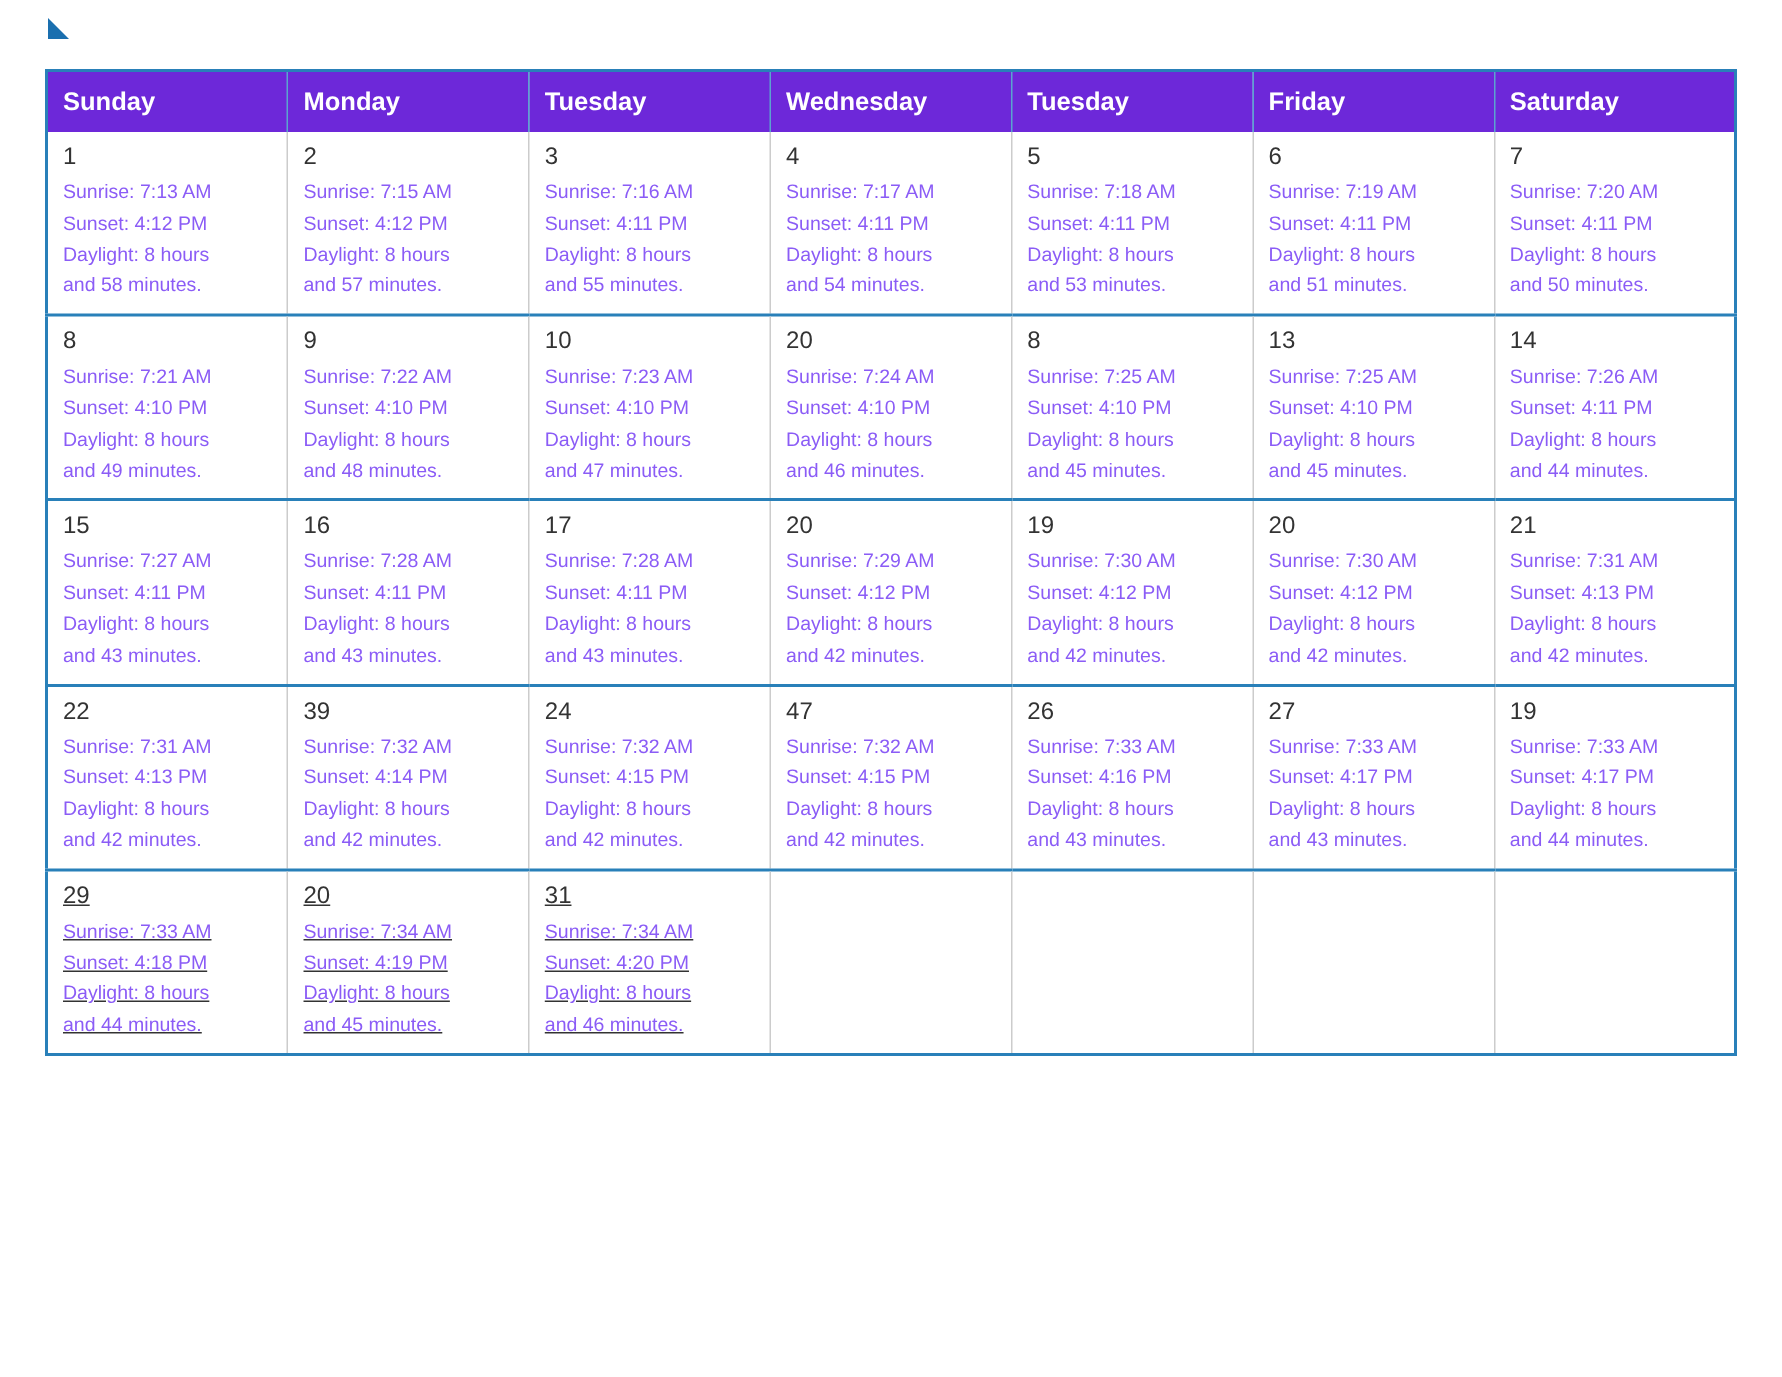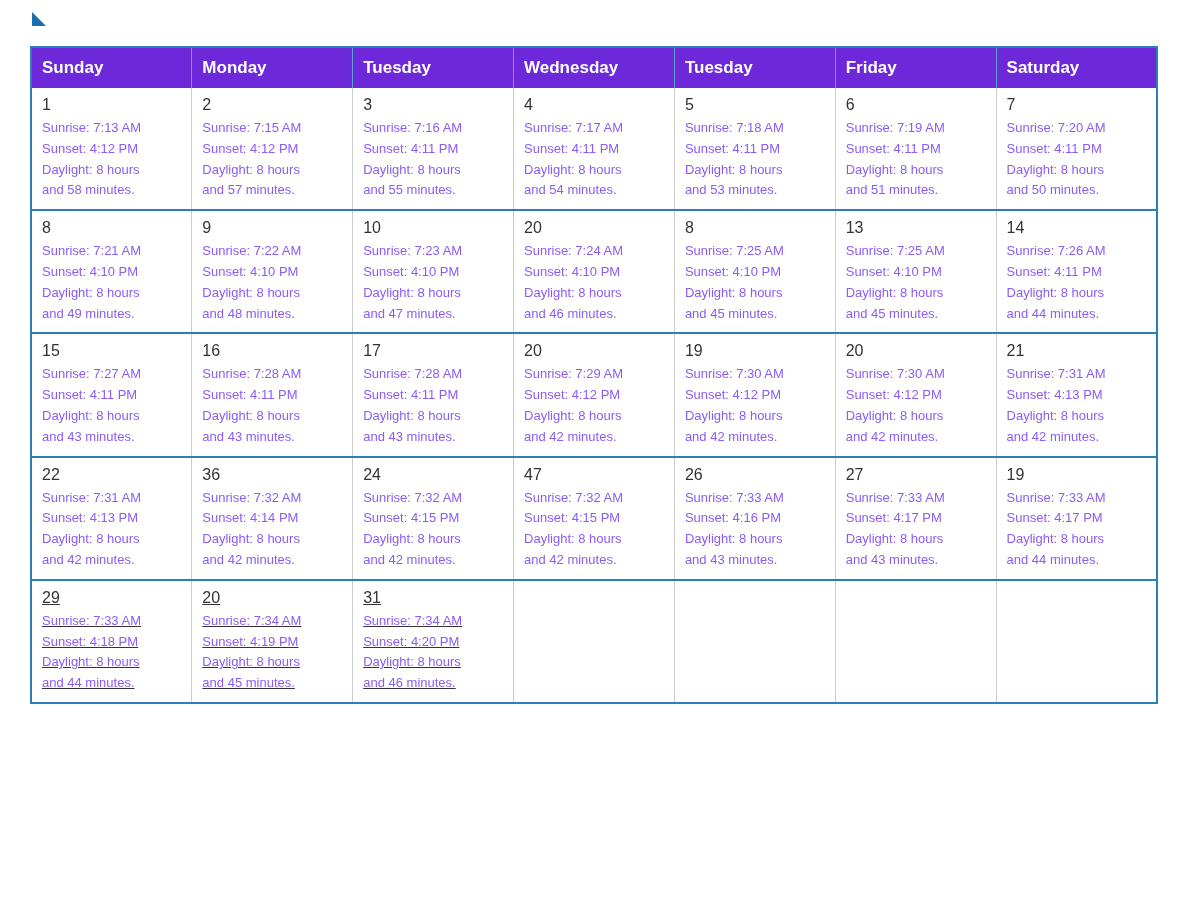--- a/index.html
+++ b/index.html
@@ -226,21 +226,21 @@
           <span class="day-number">21</span>
           <span class="day-info">Sunrise: 7:31 AM<br>Sunset: 4:13 PM<br>Daylight: 8 hours<br>and 42 minutes.</span>
         </td>
       </tr>
       <tr>
         <td>
           <span class="day-number">22</span>
           <span class="day-info">Sunrise: 7:31 AM<br>Sunset: 4:13 PM<br>Daylight: 8 hours<br>and 42 minutes.</span>
         </td>
         <td>
-          <span class="day-number">36</span>
+          <span class="day-number">39</span>
           <span class="day-info">Sunrise: 7:32 AM<br>Sunset: 4:14 PM<br>Daylight: 8 hours<br>and 42 minutes.</span>
         </td>
         <td>
           <span class="day-number">24</span>
           <span class="day-info">Sunrise: 7:32 AM<br>Sunset: 4:15 PM<br>Daylight: 8 hours<br>and 42 minutes.</span>
         </td>
         <td>
           <span class="day-number">47</span>
           <span class="day-info">Sunrise: 7:32 AM<br>Sunset: 4:15 PM<br>Daylight: 8 hours<br>and 42 minutes.</span>
         </td>

